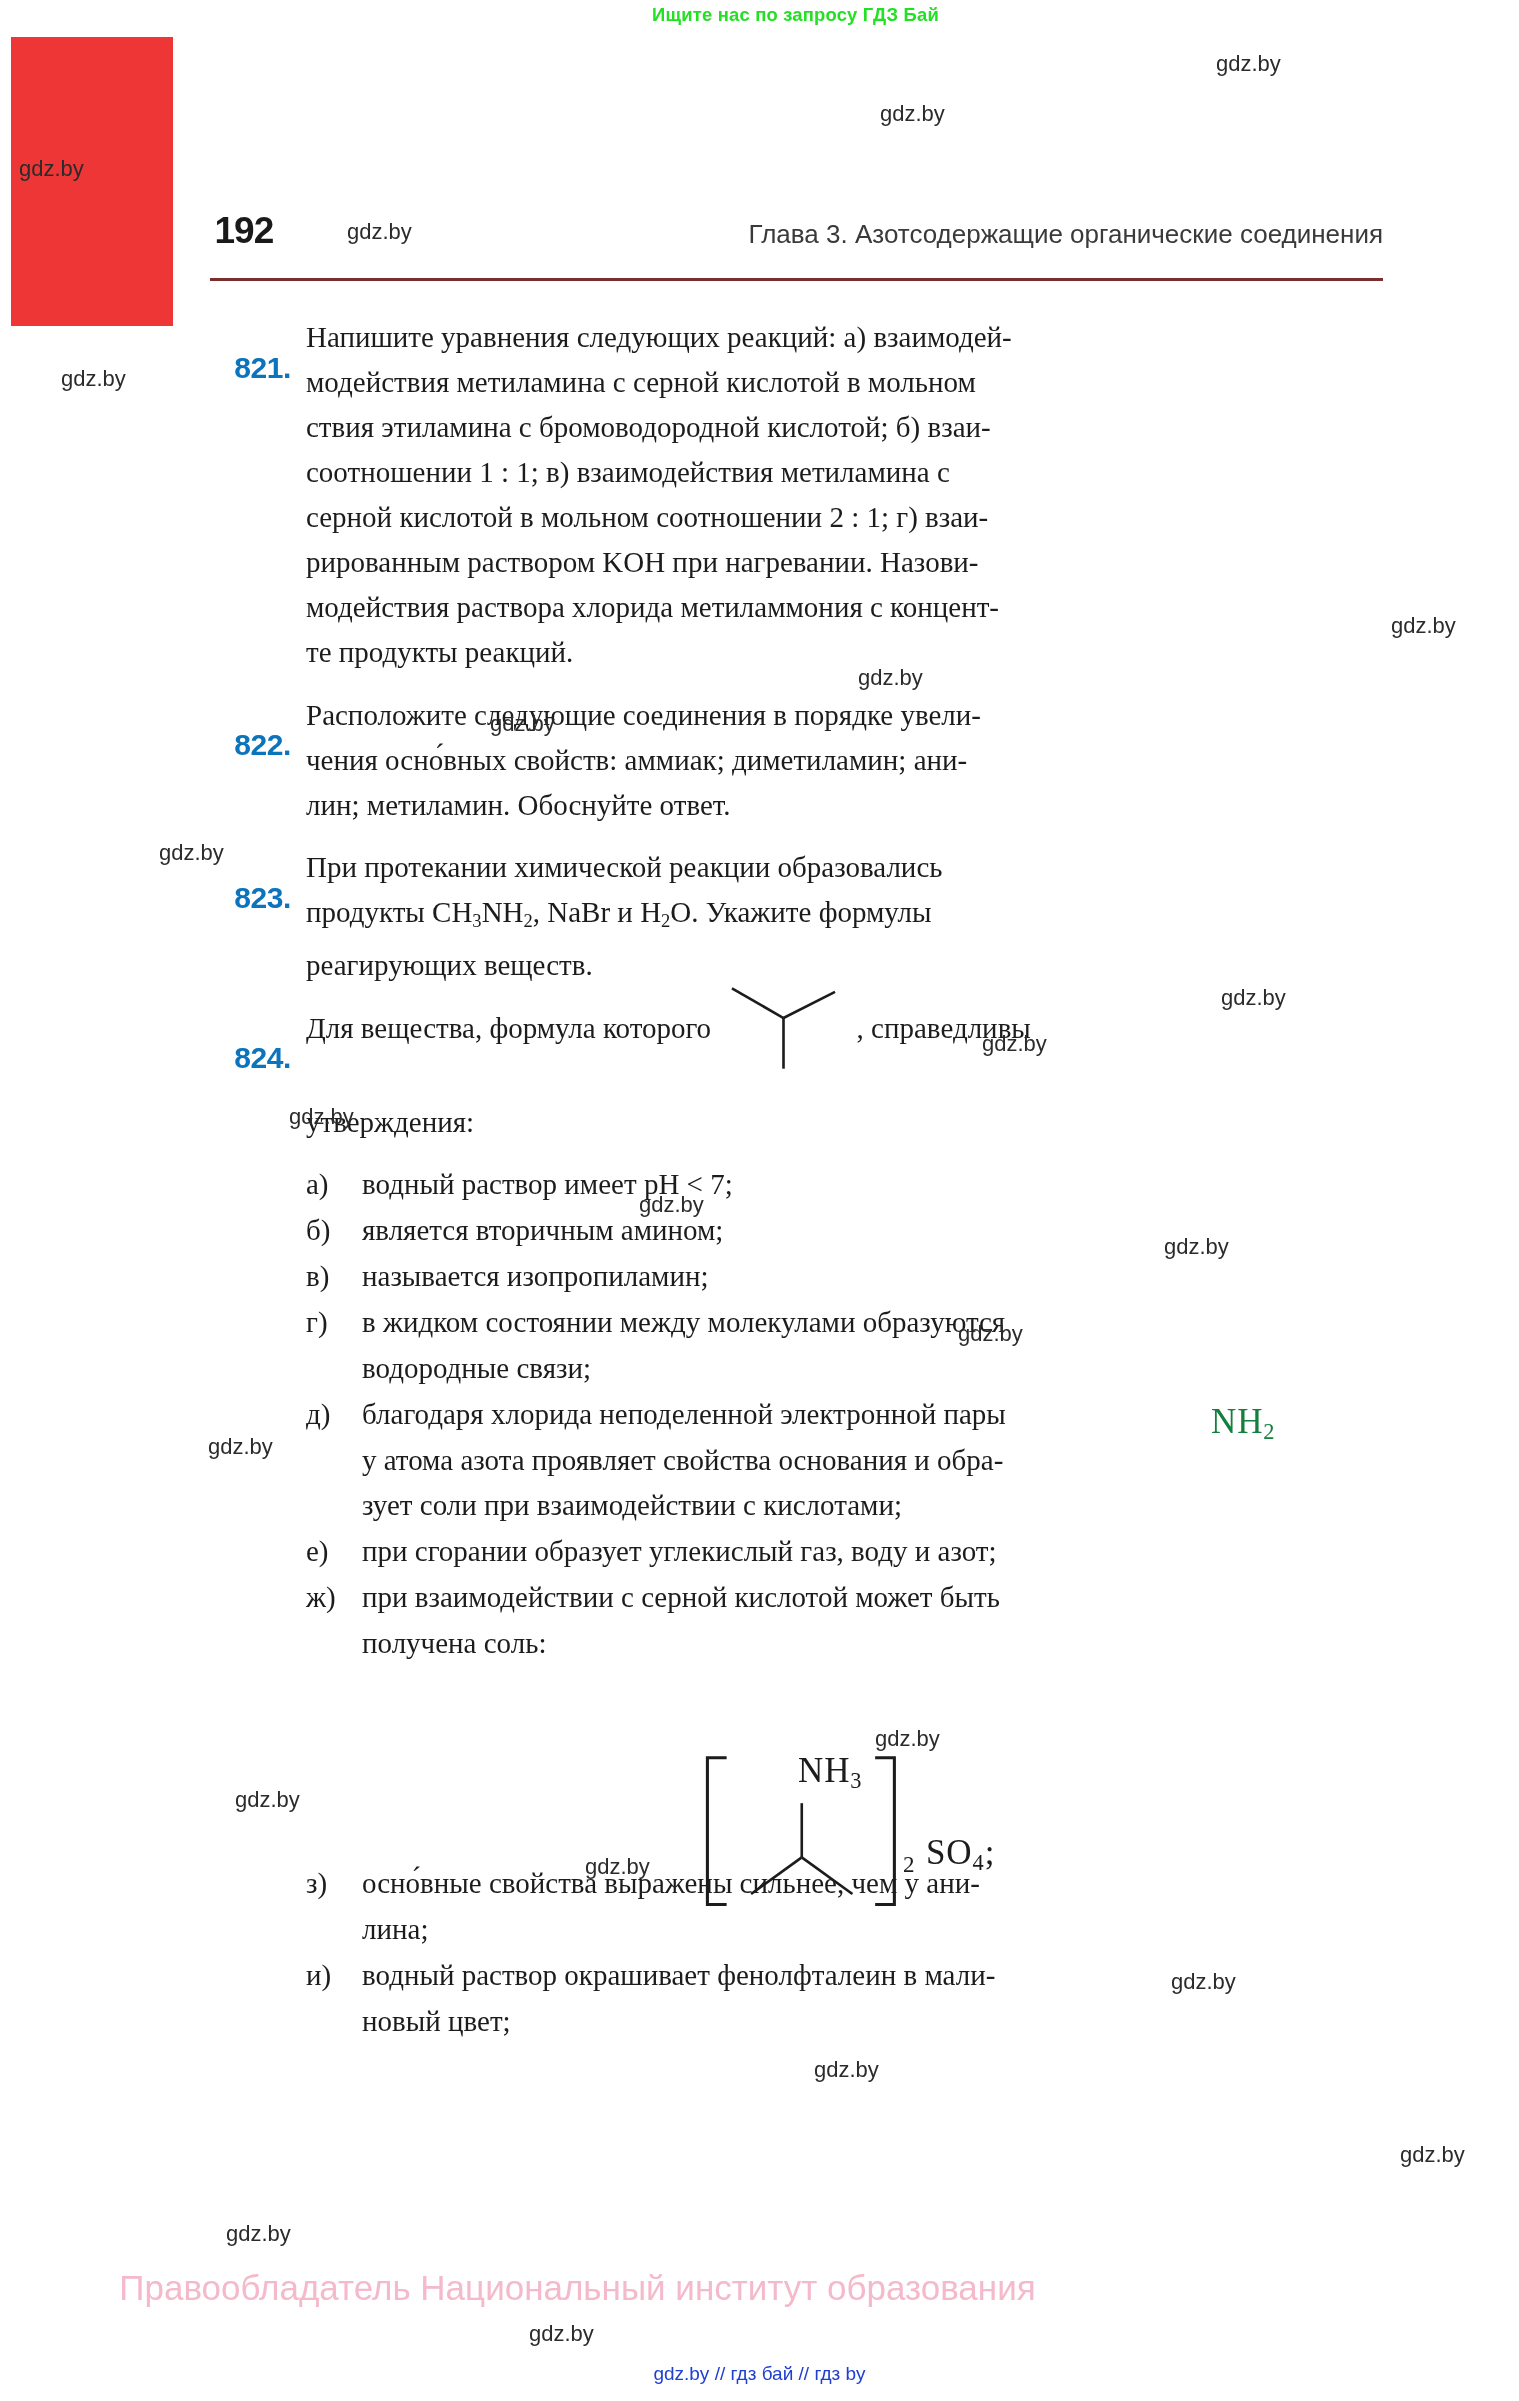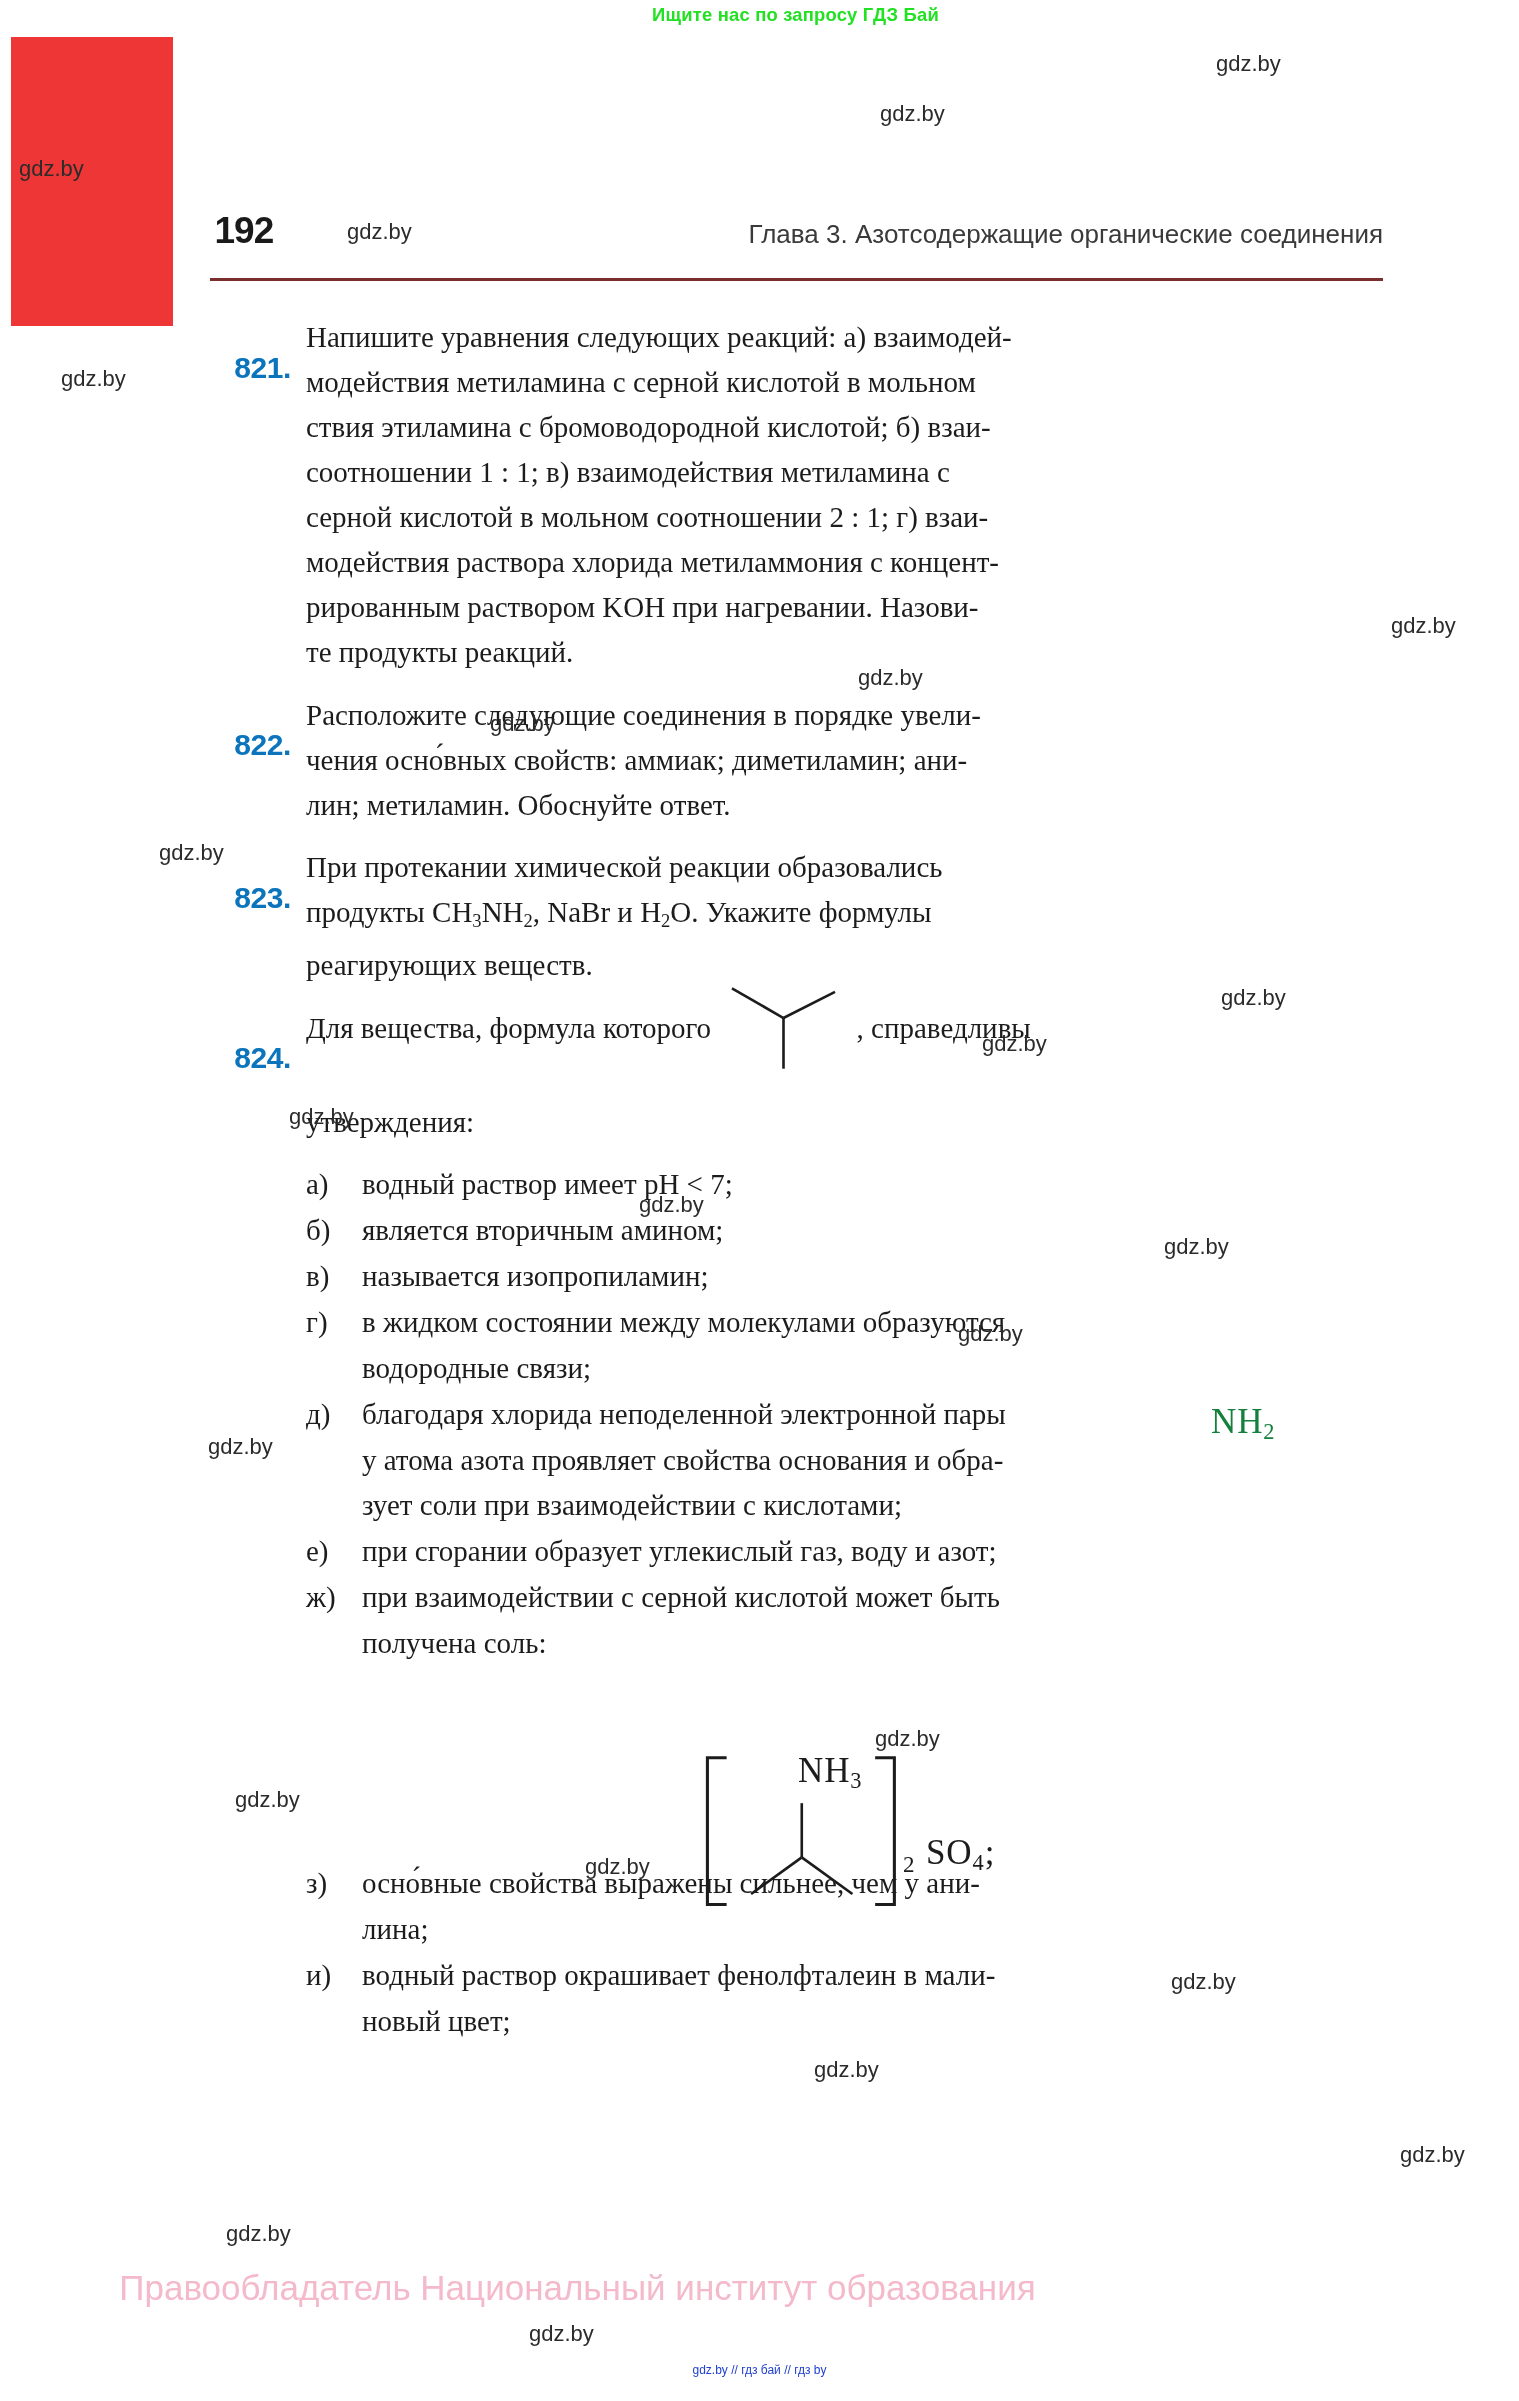--- a/index.html
+++ b/index.html
@@ -82,21 +82,21 @@
     font-size:22px;color:#2b2b2b;white-space:nowrap;pointer-events:none;
   }
   .copyright{
     position:absolute;left:96px;top:2268px;width:963px;text-align:center;
     font-family:"Liberation Sans","DejaVu Sans",sans-serif;
     font-size:35px;color:#f4b9ca;white-space:nowrap;
   }
   .footer{
     position:absolute;left:0;top:2363px;width:1519px;text-align:center;
     font-family:"Liberation Sans","DejaVu Sans",sans-serif;
-    font-size:12px;color:#2040d0;
+    font-size:19px;color:#2040d0;
   }
 </style>
 </head>
 <body>
 
 <div class="promo">Ищите нас по запросу ГДЗ Бай</div>
 
 <div class="red-block"></div>
 
 <div class="head">
@@ -108,22 +108,22 @@
 <div class="content">
 
   <div class="task">
     <div class="task-num">821.</div>
     <div class="task-body">
       <div>Напишите уравнения следующих реакций: а) взаимодей-</div>
       <div>модействия метиламина с серной кислотой в мольном</div>
       <div>ствия этиламина с бромоводородной кислотой; б) взаи-</div>
       <div>соотношении 1 : 1; в) взаимодействия метиламина с</div>
       <div>серной кислотой в мольном соотношении 2 : 1; г) взаи-</div>
+      <div>рированным раствором KOH при нагревании. Назови-</div>
       <div>модействия раствора хлорида метиламмония с концент-</div>
-      <div>рированным раствором KOH при нагревании. Назови-</div>
       <div>те продукты реакций.</div>
     </div>
   </div>
 
   <div class="task">
     <div class="task-num">822.</div>
     <div class="task-body">
       <div>Расположите следующие соединения в порядке увели-</div>
       <div>чения осно́вных свойств: аммиак; диметиламин; ани-</div>
       <div>лин; метиламин. Обоснуйте ответ.</div>

